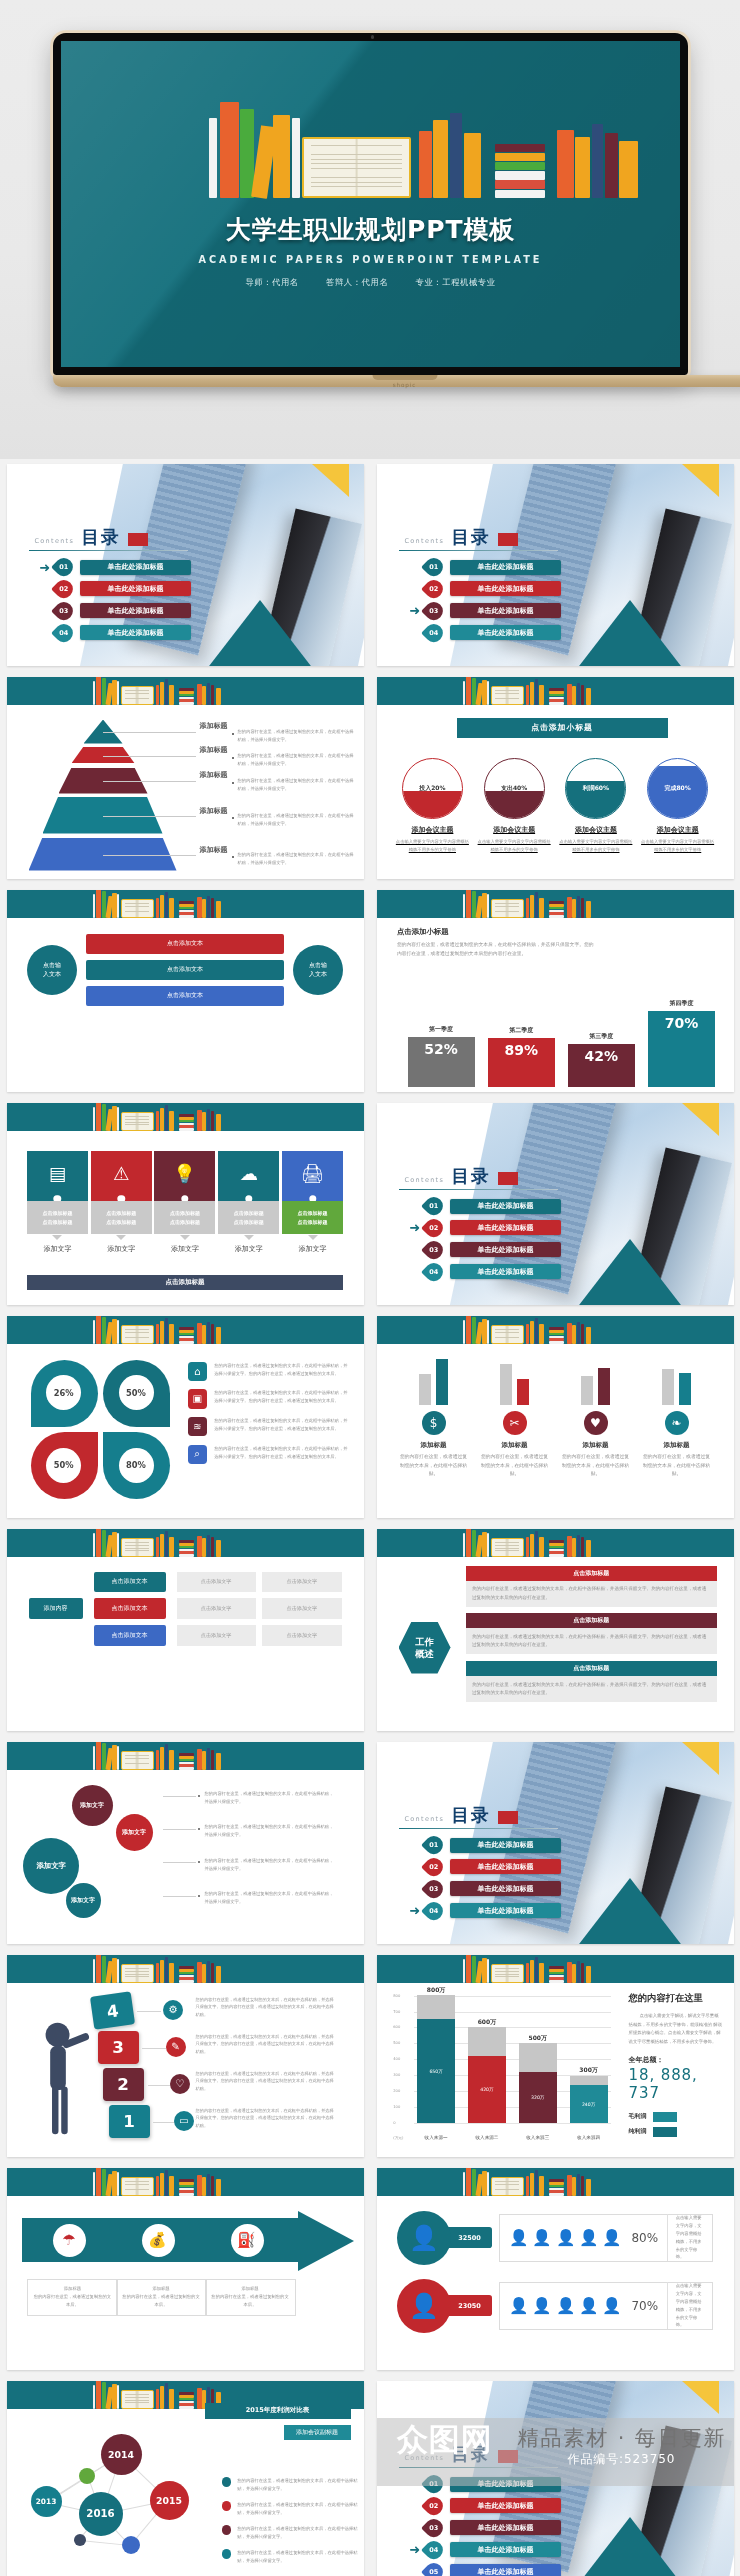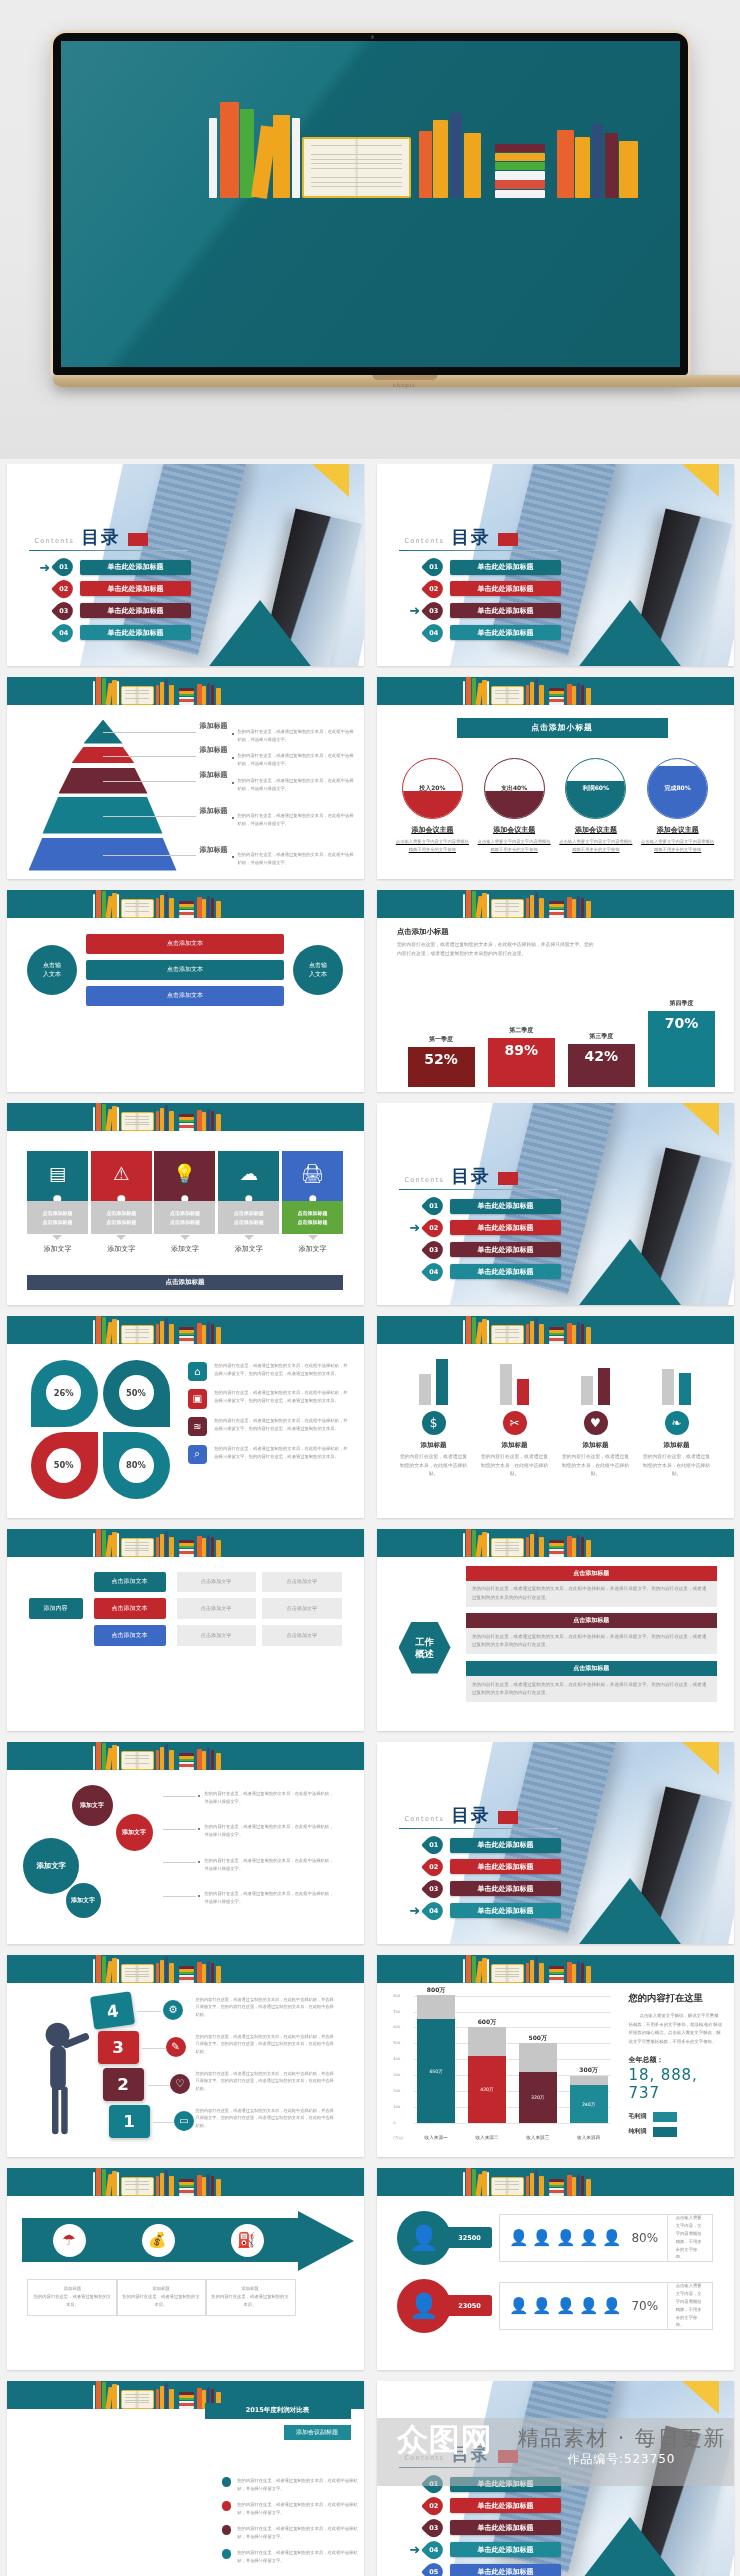--- a/index.html
+++ b/index.html
@@ -332,20 +332,29 @@
               <div class="bk" style="left: 434px; width: 50px; height: 8.3px; background: rgb(243, 243, 243); bottom: 18.5px;"></div>
               <div class="bk" style="left: 434px; width: 50px; height: 8.3px; background: rgb(74, 171, 61); bottom: 28px;"></div>
               <div class="bk" style="left: 434px; width: 50px; height: 8.3px; background: rgb(240, 165, 31); bottom: 37px;"></div>
               <div class="bk" style="left: 434px; width: 50px; height: 8.3px; background: rgb(110, 39, 53); bottom: 46px;"></div>
               <div class="bk" style="left: 496px; width: 16.7px; height: 68px; background: rgb(232, 98, 46);"></div>
               <div class="bk" style="left: 514px; width: 15px; height: 61px; background: rgb(240, 165, 31);"></div>
               <div class="bk" style="left: 531px; width: 11px; height: 74px; background: rgb(47, 76, 122);"></div>
               <div class="bk" style="left: 544px; width: 13px; height: 65px; background: rgb(110, 39, 53);"></div>
               <div class="bk" style="left: 558px; width: 18.5px; height: 57px; background: rgb(240, 165, 31);"></div>
             </div>
+          <div class="hero-title">
+            <h1>大学生职业规划PPT模板</h1>
+            <div class="hero-sub">ACADEMIC PAPERS POWERPOINT TEMPLATE</div>
+            <div class="hero-meta">
+              <span>导师：代用名</span>
+              <span>答辩人：代用名</span>
+              <span>专业：工程机械专业</span>
+            </div>
+          </div>
         </div>
       </div>
       <div class="base">
         <div class="brand">shopic</div>
       </div>
     </div>
   </div>
 
   <div class="grid">
 
@@ -637,21 +646,21 @@
             <div class="bk" style="left: 204px; width: 3.9px; height: 19.4px; background: rgb(110, 39, 53);"></div>
             <div class="bk" style="left: 209px; width: 5.6px; height: 17px; background: rgb(240, 165, 31);"></div>
           </div>
         <div style="position:absolute;left:20.4px;top:37px;right:20.4px;">
           <div class="sm-head">点击添加小标题</div>
           <div class="body-txt" style="margin-top:4.6px;width:199px;">您的内容打在这里，或者通过复制您的文本后，在此框中选择粘贴，并选择只保留文字。您的内容打在这里，或者通过复制您的文本后您的内容打在这里。</div>
         </div>
         <div class="bars" id="barHost">
             <div class="bar-col">
               <div class="bar-cap">第一季度</div>
-              <div class="bar" style="height: 40px; background: #7f1d1d;">52%</div>
+              <div class="bar" style="height: 50px; background: #737373;">52%</div>
             </div>
             <div class="bar-col">
               <div class="bar-cap">第二季度</div>
               <div class="bar" style="height: 49px; background: rgb(193, 40, 45);">89%</div>
             </div>
             <div class="bar-col">
               <div class="bar-cap">第三季度</div>
               <div class="bar" style="height: 43px; background: rgb(110, 39, 53);">42%</div>
             </div>
             <div class="bar-col">
@@ -1404,20 +1413,41 @@
             <div class="bk" style="left: 172px; width: 15px; height: 2.5px; background: rgb(243, 243, 243); bottom: 5.6px;"></div>
             <div class="bk" style="left: 172px; width: 15px; height: 2.5px; background: rgb(74, 171, 61); bottom: 8.3px;"></div>
             <div class="bk" style="left: 172px; width: 15px; height: 2.5px; background: rgb(240, 165, 31); bottom: 11px;"></div>
             <div class="bk" style="left: 172px; width: 15px; height: 2.5px; background: rgb(110, 39, 53); bottom: 14px;"></div>
             <div class="bk" style="left: 190px; width: 5px; height: 20.5px; background: rgb(232, 98, 46);"></div>
             <div class="bk" style="left: 195px; width: 4.4px; height: 18.3px; background: rgb(240, 165, 31);"></div>
             <div class="bk" style="left: 200px; width: 3.3px; height: 22px; background: rgb(47, 76, 122);"></div>
             <div class="bk" style="left: 204px; width: 3.9px; height: 19.4px; background: rgb(110, 39, 53);"></div>
             <div class="bk" style="left: 209px; width: 5.6px; height: 17px; background: rgb(240, 165, 31);"></div>
           </div>
+        <div id="netHost" style="position: absolute; left: 13px; top: 35px; width: 185px; height: 159px;">
+            <div class="net-line" style="left: 102px; top: 39px; width: 89px; transform: rotate(147.804deg);"></div>
+            <div class="net-line" style="left: 102px; top: 39px; width: 63px; transform: rotate(108.97deg);"></div>
+            <div class="net-line" style="left: 102px; top: 39px; width: 40px; transform: rotate(148.134deg);"></div>
+            <div class="net-line" style="left: 102px; top: 39px; width: 65px; transform: rotate(43.8542deg);"></div>
+            <div class="net-line" style="left: 27px; top: 86px; width: 48px; transform: rotate(-32.4712deg);"></div>
+            <div class="net-line" style="left: 27px; top: 86px; width: 56px; transform: rotate(12.4259deg);"></div>
+            <div class="net-line" style="left: 81px; top: 98px; width: 69px; transform: rotate(-11.6115deg);"></div>
+            <div class="net-line" style="left: 81px; top: 98px; width: 40px; transform: rotate(-110.095deg);"></div>
+            <div class="net-line" style="left: 81px; top: 98px; width: 34px; transform: rotate(129.508deg);"></div>
+            <div class="net-line" style="left: 81px; top: 98px; width: 43px; transform: rotate(46.7357deg);"></div>
+            <div class="net-line" style="left: 149px; top: 84px; width: 59px; transform: rotate(129.92deg);"></div>
+            <div class="net-line" style="left: 60px; top: 124px; width: 52px; transform: rotate(5.65948deg);"></div>
+            <div class="net-node" style="left: 81px; top: 18.5px; width: 41px; height: 41px; background: rgb(110, 39, 53); font-size: 9.3px;">2014</div>
+            <div class="net-node" style="left: 11px; top: 70px; width: 31px; height: 31px; background: rgb(21, 126, 141); font-size: 7.4px;">2013</div>
+            <div class="net-node" style="left: 59px; top: 76px; width: 44px; height: 44px; background: rgb(21, 112, 125); font-size: 10.2px;">2016</div>
+            <div class="net-node" style="left: 130px; top: 65px; width: 39px; height: 39px; background: rgb(193, 40, 45); font-size: 9.3px;">2015</div>
+            <div class="net-node" style="left: 59px; top: 52px; width: 16.7px; height: 16.7px; background: rgb(97, 168, 60); font-size: 5.6px;"></div>
+            <div class="net-node" style="left: 54px; top: 118px; width: 12px; height: 12px; background: rgb(61, 74, 99); font-size: 5.6px;"></div>
+            <div class="net-node" style="left: 102px; top: 120px; width: 18.5px; height: 18.5px; background: rgb(60, 105, 196); font-size: 5.6px;"></div>
+          </div>
         <div class="net-title">2015年度利润对比表</div>
         <div class="net-sub">添加会议副标题</div>
         <div id="netLegHost">
             <div class="net-li" style="left: 215px; top: 96px; width: 144px;">
               <div class="net-bul" style="background: rgb(21, 112, 125);"></div>
               <div style="font-size: 4.3px; color: rgb(141, 141, 141); line-height: 1.85;">您的内容打在这里，或者通过复制您的文本后，在此框中选择粘贴，并选择只保留文字。</div>
             </div>
             <div class="net-li" style="left: 215px; top: 120px; width: 144px;">
               <div class="net-bul" style="background: rgb(193, 40, 45);"></div>
               <div style="font-size: 4.3px; color: rgb(141, 141, 141); line-height: 1.85;">您的内容打在这里，或者通过复制您的文本后，在此框中选择粘贴，并选择只保留文字。</div>

